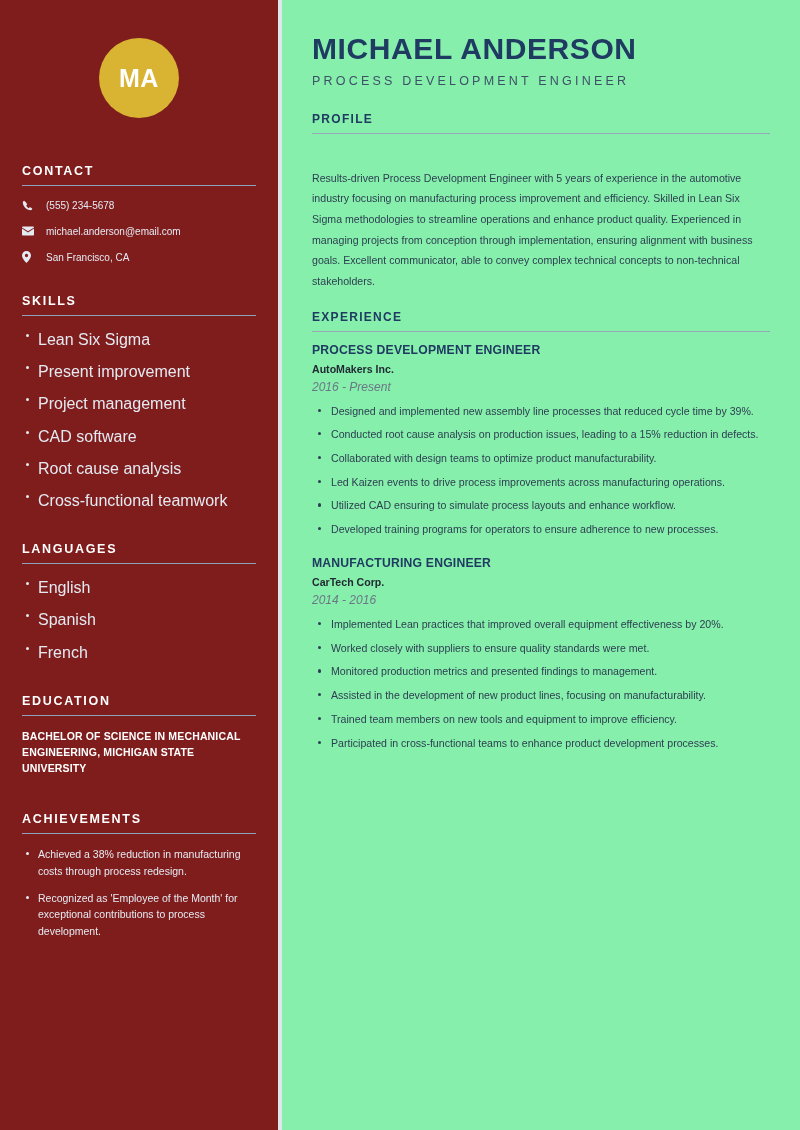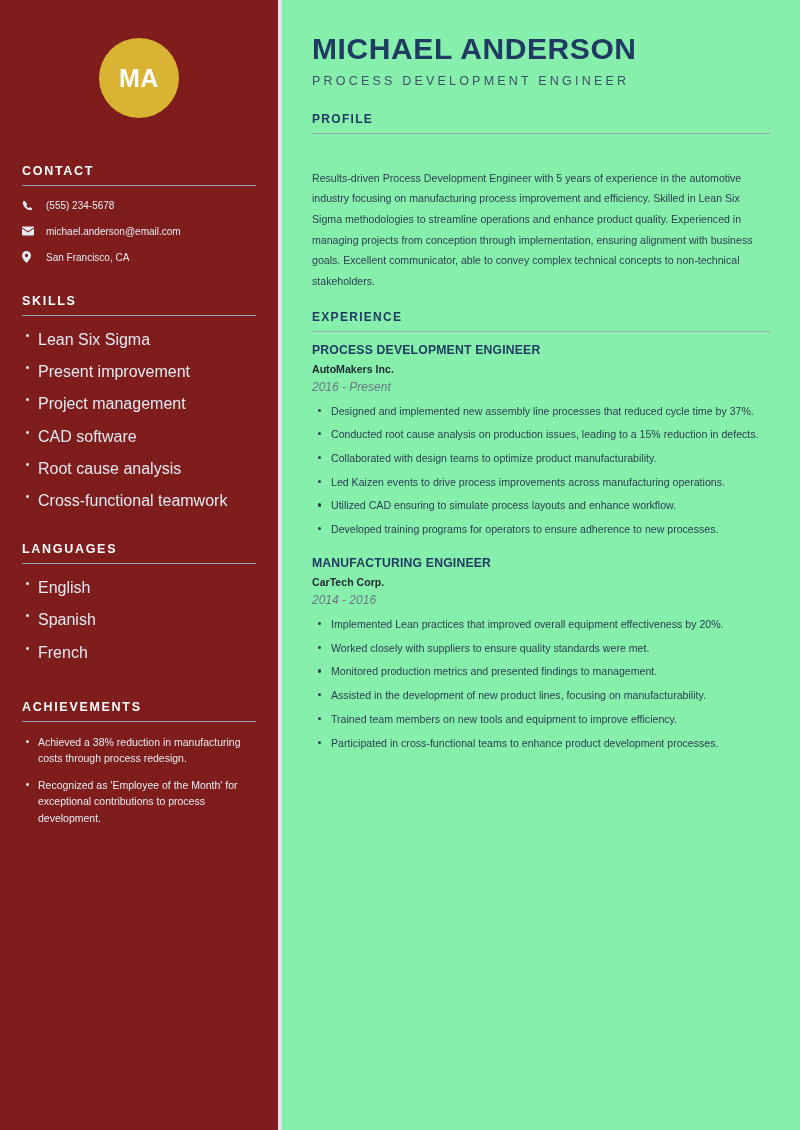--- a/index.html
+++ b/index.html
@@ -308,20 +308,25 @@
     <section class="side-section sp-langs">
       <div class="side-heading">LANGUAGES</div>
       <div class="side-rule"></div>
       <ul class="bullet-list">
         <li class="bullet-item">English</li>
         <li class="bullet-item">Spanish</li>
         <li class="bullet-item">French</li>
       </ul>
     </section>
 
+    <section class="side-section sp-edu">
+      <div class="side-heading">EDUCATION</div>
+      <div class="side-rule"></div>
+      <div class="edu-entry">BACHELOR OF SCIENCE IN MECHANICAL ENGINEERING, MICHIGAN STATE UNIVERSITY</div>
+    </section>
 
     <section class="side-section sp-ach">
       <div class="side-heading">ACHIEVEMENTS</div>
       <div class="side-rule"></div>
       <ul class="ach-list">
         <li class="ach-item">Achieved a 38% reduction in manufacturing costs through process redesign.</li>
         <li class="ach-item">Recognized as 'Employee of the Month' for exceptional contributions to process development.</li>
       </ul>
     </section>
 
@@ -344,21 +349,21 @@
 
     <section>
       <div class="main-heading">EXPERIENCE</div>
       <div class="main-rule"></div>
 
       <div class="exp-block">
         <div class="exp-title">PROCESS DEVELOPMENT ENGINEER</div>
         <div class="exp-company">AutoMakers Inc.</div>
         <div class="exp-dates">2016 - Present</div>
         <ul class="exp-list">
-          <li class="exp-item">Designed and implemented new assembly line processes that reduced cycle time by 37%.</li>
+          <li class="exp-item">Designed and implemented new assembly line processes that reduced cycle time by 39%.</li>
           <li class="exp-item">Conducted root cause analysis on production issues, leading to a 15% reduction in defects.</li>
           <li class="exp-item">Collaborated with design teams to optimize product manufacturability.</li>
           <li class="exp-item">Led Kaizen events to drive process improvements across manufacturing operations.</li>
           <li class="exp-item">Utilized CAD ensuring to simulate process layouts and enhance workflow.</li>
           <li class="exp-item">Developed training programs for operators to ensure adherence to new processes.</li>
         </ul>
       </div>
 
       <div class="exp-block">
         <div class="exp-title">MANUFACTURING ENGINEER</div>

